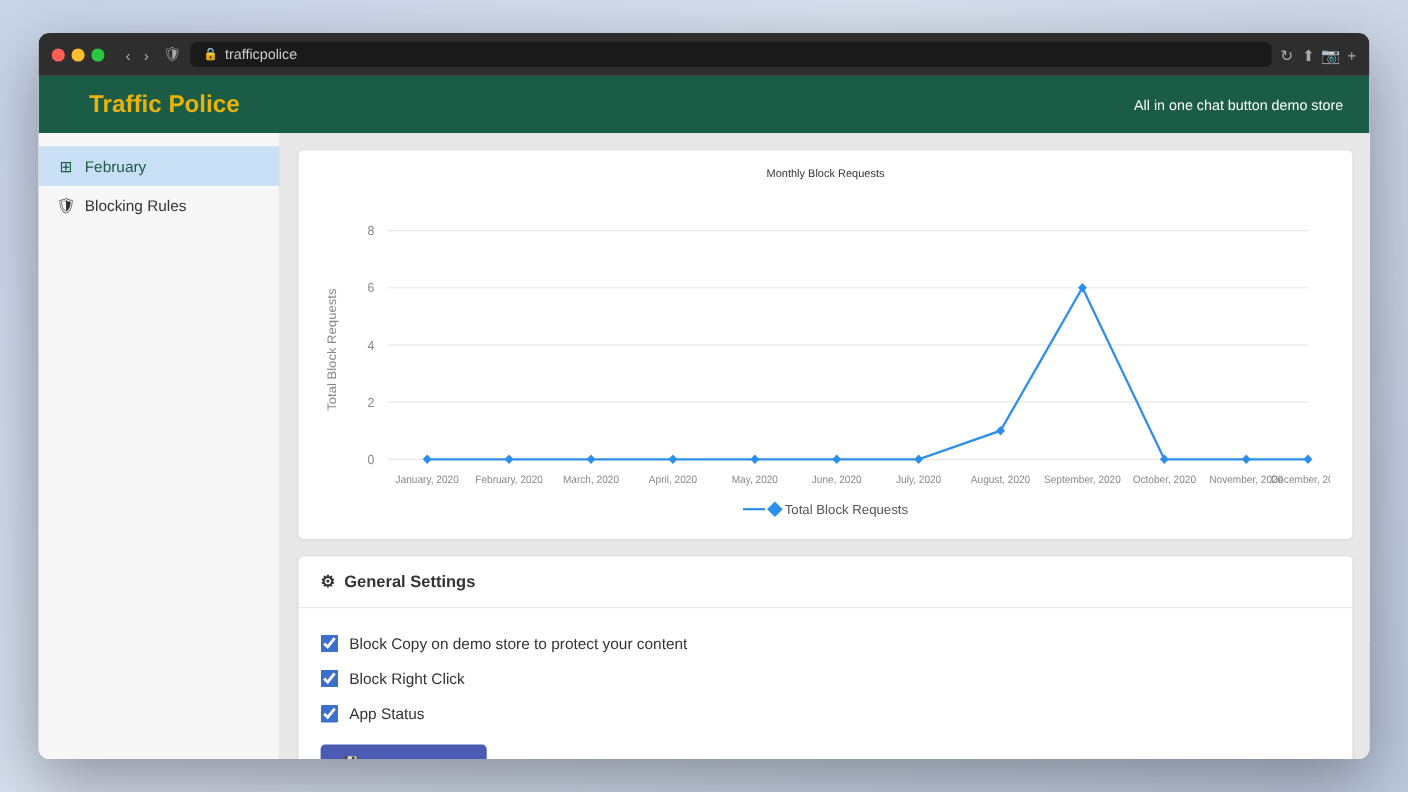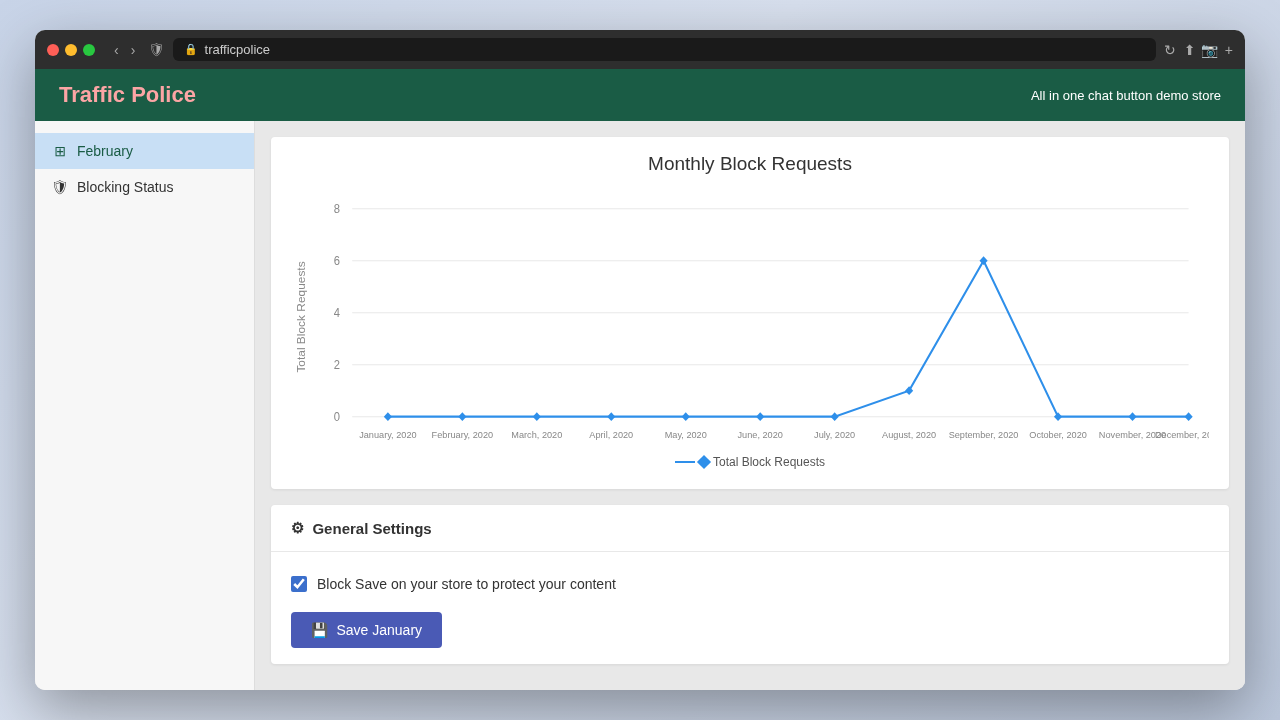--- a/index.html
+++ b/index.html
@@ -101,23 +101,24 @@
     }
     .app-header {
       background: #1a5c45;
       padding: 12px 24px;
       display: flex;
       align-items: center;
       justify-content: space-between;
       min-height: 52px;
     }
     .app-title {
-      color: #fca5a5;
+      color: #eab308;
       font-size: 22px;
       font-weight: 600;
+      margin-left: 22px;
     }
     .app-subtitle {
       color: #ffffff;
       font-size: 13px;
     }
     .app-body {
       display: flex;
       flex: 1;
       background: #e8e8e8;
       overflow: hidden;
@@ -157,23 +158,23 @@
       gap: 16px;
     }
     .chart-card {
       background: white;
       border-radius: 4px;
       padding: 16px 20px 20px;
       box-shadow: 0 1px 3px rgba(0,0,0,0.08);
     }
     .chart-title {
       text-align: center;
-      font-size: 19px;
+      font-size: 10px;
       color: #333;
-      margin-bottom: 12px;
+      margin-bottom: 24px;
     }
     .chart-container {
       position: relative;
       height: 260px;
       width: 100%;
     }
     svg.chart {
       width: 100%;
       height: 100%;
     }
@@ -283,21 +284,21 @@
 
     <div class="app-body">
 
       <div class="sidebar">
         <div class="sidebar-item active">
           <span class="sidebar-icon">⊞</span>
           <span>February</span>
         </div>
         <div class="sidebar-item">
           <span class="sidebar-icon">🛡</span>
-          <span>Blocking Status</span>
+          <span>Blocking Rules</span>
         </div>
       </div>
 
       <div class="main-content">
 
         <div class="chart-card">
           <div class="chart-title">Monthly Block Requests</div>
           <div class="chart-container">
             <svg class="chart" viewBox="0 0 900 240" preserveAspectRatio="none">
 
@@ -378,21 +379,29 @@
         </div>
 
         <div class="settings-card">
           <div class="settings-header">
             <span>⚙</span>
             <span>General Settings</span>
           </div>
           <div class="settings-body">
             <div class="setting-row">
               <input type="checkbox" class="checkbox" checked="" style="">
-              <label>Block Save on your store to protect your content</label>
+              <label>Block Copy on demo store to protect your content</label>
+            </div>
+            <div class="setting-row">
+              <input type="checkbox" class="checkbox" checked="" style="">
+              <label>Block Right Click</label>
+            </div>
+            <div class="setting-row">
+              <input type="checkbox" class="checkbox" checked="" style="">
+              <label>App Status</label>
             </div>
             <button class="save-btn">
               <span>💾</span>
               <span>Save January</span>
             </button>
           </div>
         </div>
       </div>
     </div>
   </div>

